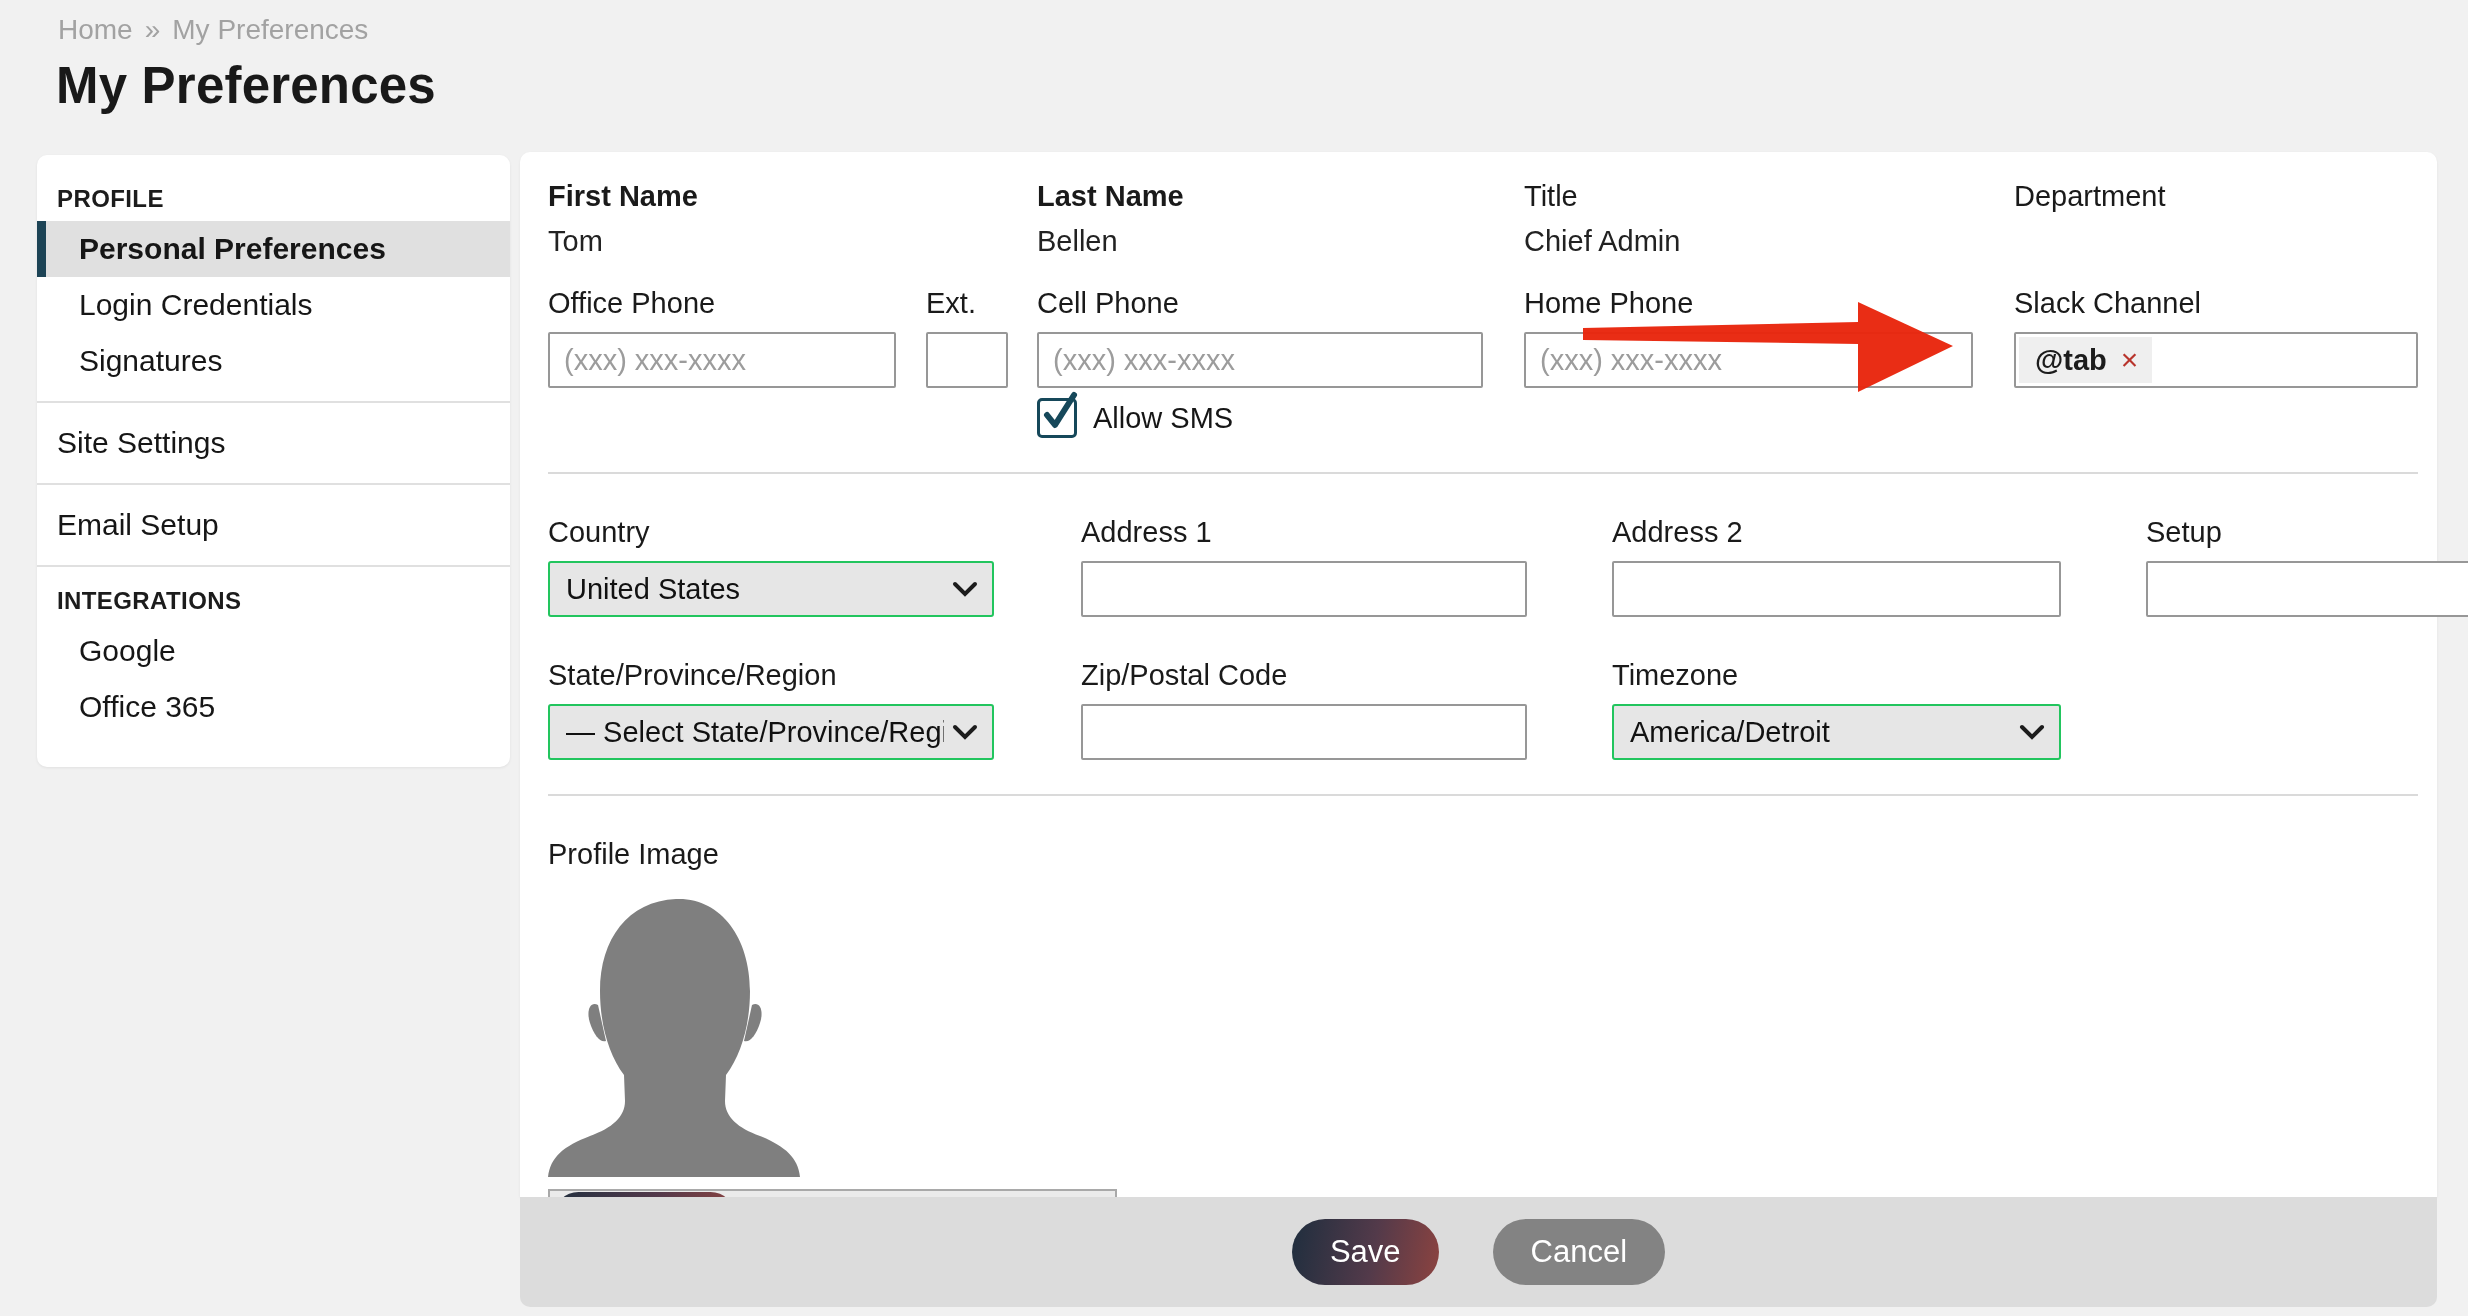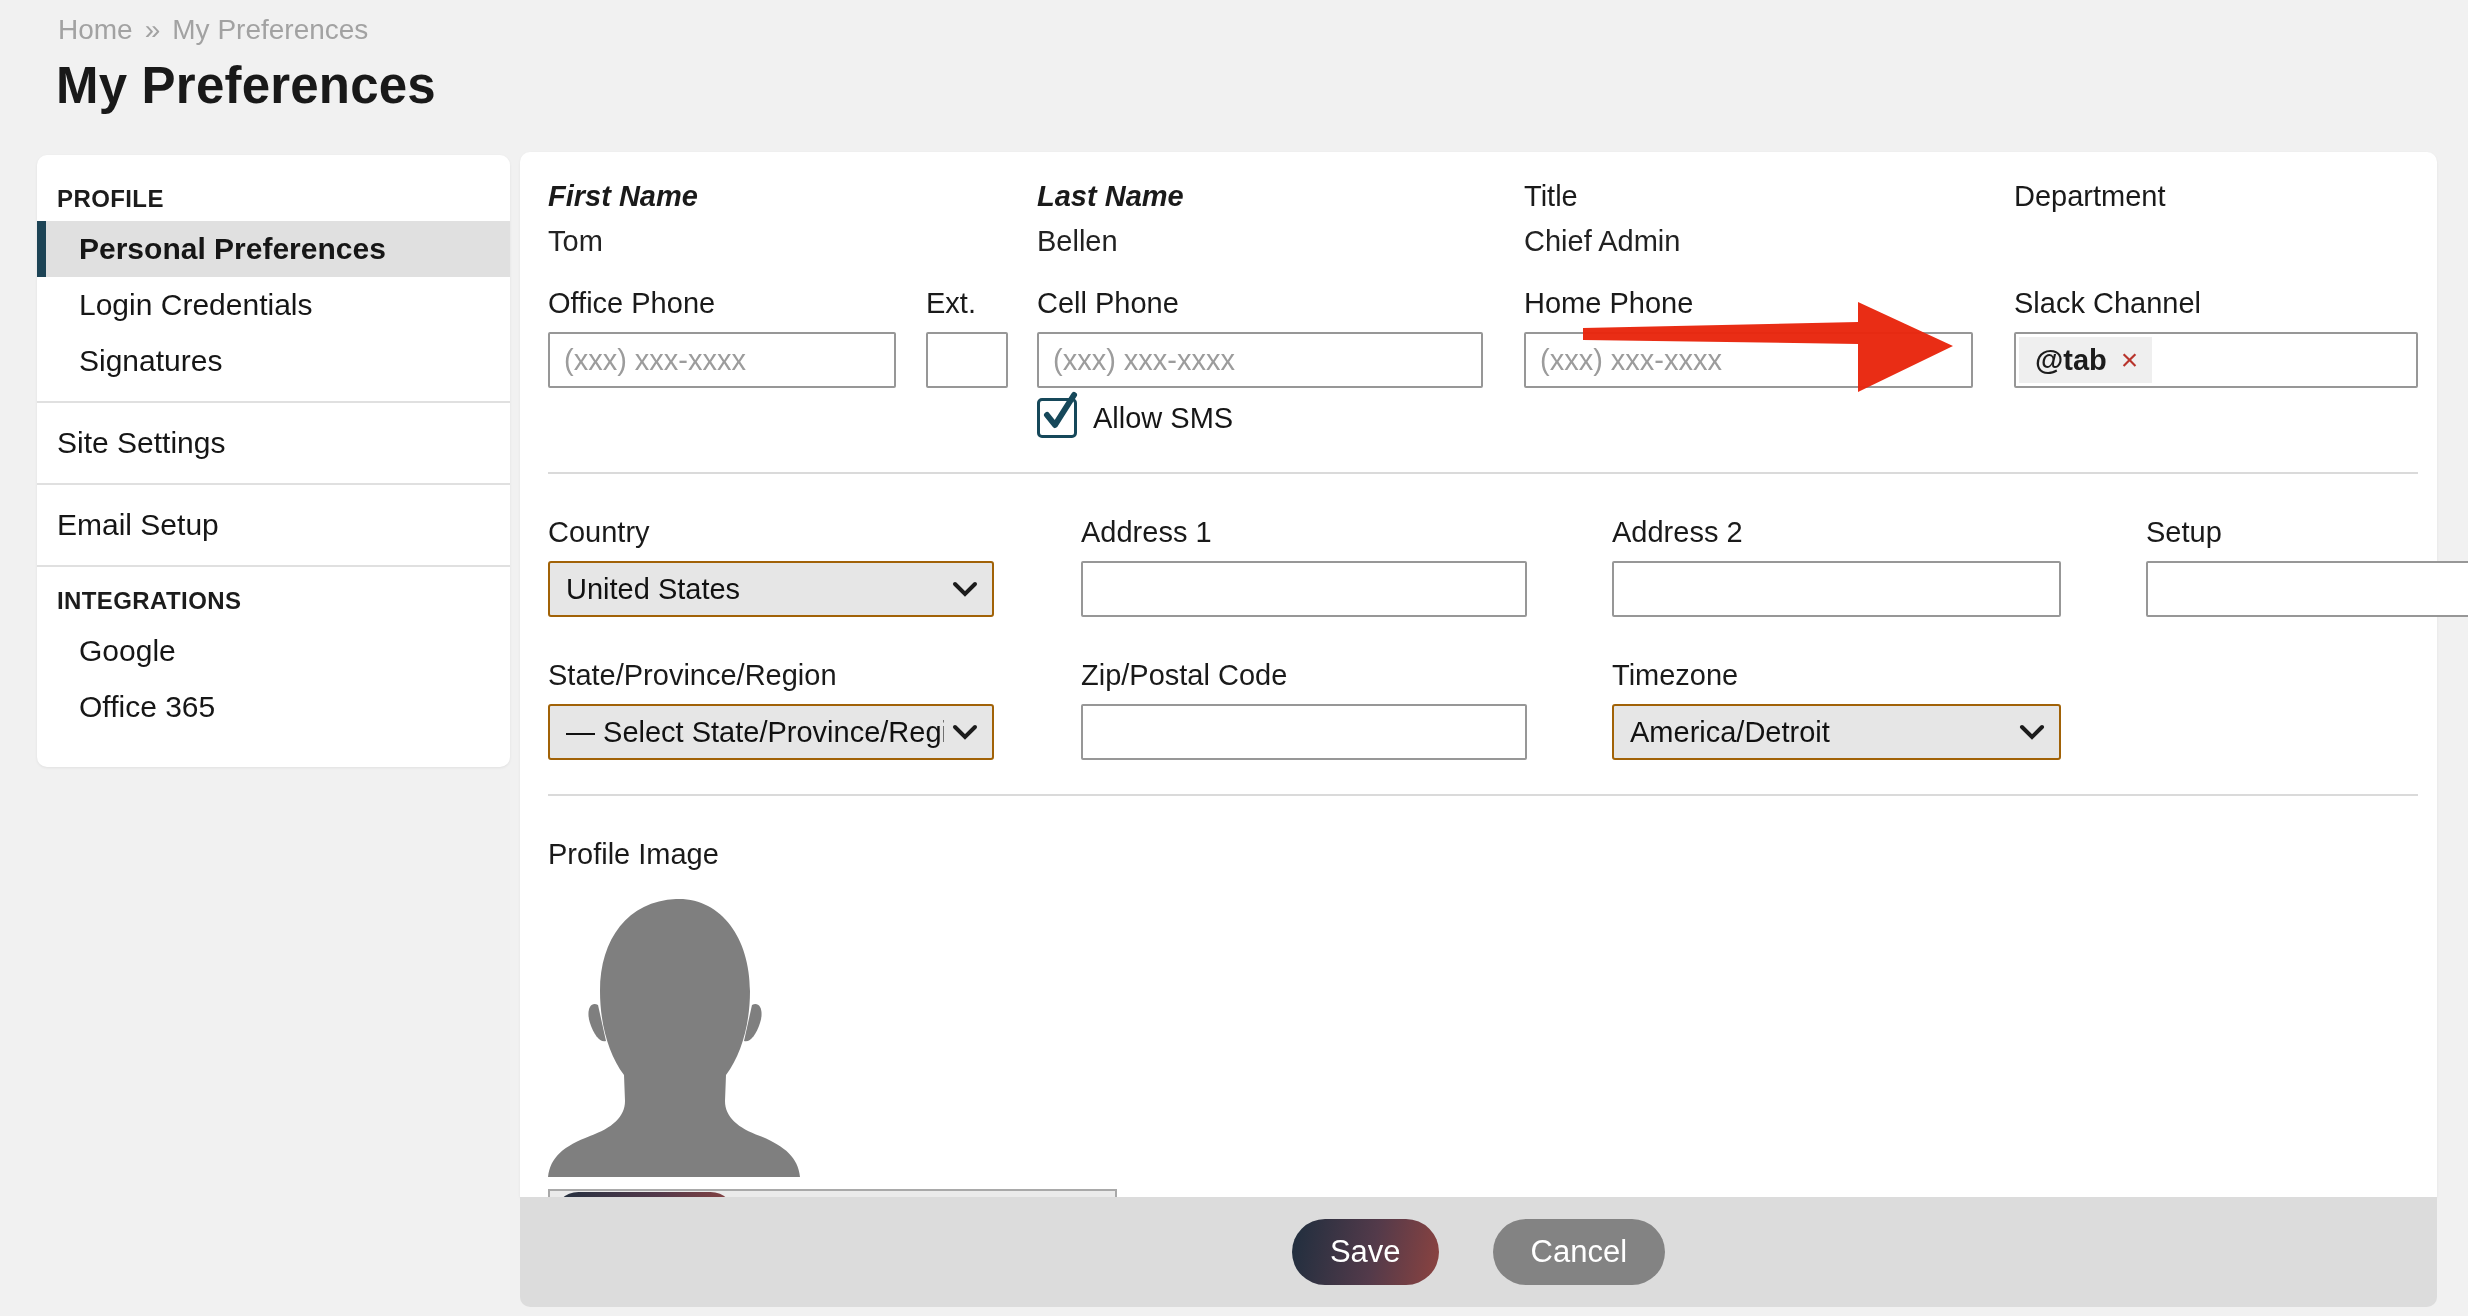--- a/index.html
+++ b/index.html
@@ -31,21 +31,21 @@
   }
 
   
   .main{
     position:absolute;left:520px;top:152px;width:1917px;height:1045px;box-sizing:border-box;
     background:#fff;border-radius:10px 10px 0 0;padding:28px 19px 0 28px;
     box-shadow:0 1px 3px rgba(0,0,0,.06);
   }
   .grid{display:grid;grid-template-columns:489px 487px 490px 404px;}
   .lbl{font-size:29px;color:#1a1a1a;margin-bottom:12px;}
-  .lbl.bold{font-weight:700;font-style:italic;}
+  .lbl.bold{font-weight:700;}
   .val{font-size:29px;color:#222;min-height:36px;}
   .row1{margin-bottom:26px;}
 
   input.txt{
     box-sizing:border-box;height:56px;border:2px solid #979797;border-radius:2px;
     background:#fff;font-size:29px;padding:2px 14px;color:#333;outline:none;
     font-family:"Liberation Sans","DejaVu Sans",sans-serif;
   }
   input.txt::placeholder{color:#9c9c9c;}
   .w-office{width:348px;}
@@ -57,21 +57,21 @@
   .w-addr{width:446px;}
   .w-addr3{width:449px;}
   .w-city{width:404px;}
   .w-zip{width:446px;}
   .w-tz{width:449px;}
 
   .phone-ext{display:flex;gap:30px;}
 
   
   .select{
-    box-sizing:border-box;height:56px;border:2px solid #a16207;border-radius:3px;
+    box-sizing:border-box;height:56px;border:2px solid #22c55e;border-radius:3px;
     background:#e6e6e6;display:flex;align-items:center;justify-content:space-between;
     padding:0 14px 0 16px;font-size:29px;color:#111;cursor:pointer;
   }
   .select .sel-text{white-space:nowrap;overflow:hidden;flex:1;}
   .select svg{flex:0 0 auto;margin-left:8px;}
 
   
   .sms-row{display:flex;align-items:center;gap:16px;margin-top:10px;}
   .cbx{position:relative;width:34px;height:34px;border:3px solid #16485a;border-radius:5px;background:#fff;flex:0 0 auto;cursor:pointer;}
   .cbx svg{position:absolute;left:2px;top:-10px;overflow:visible;}

